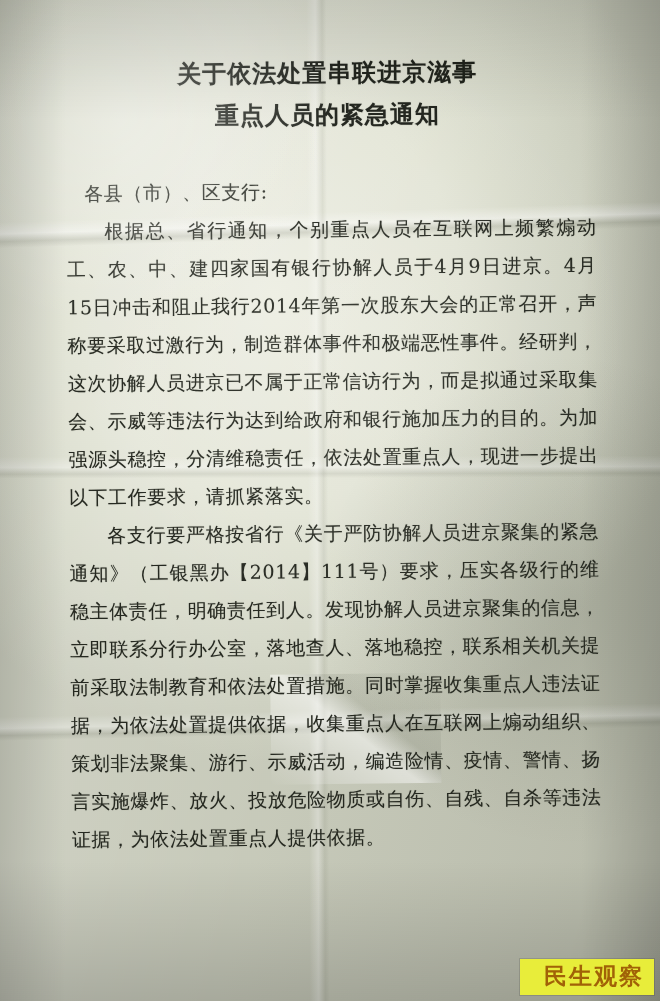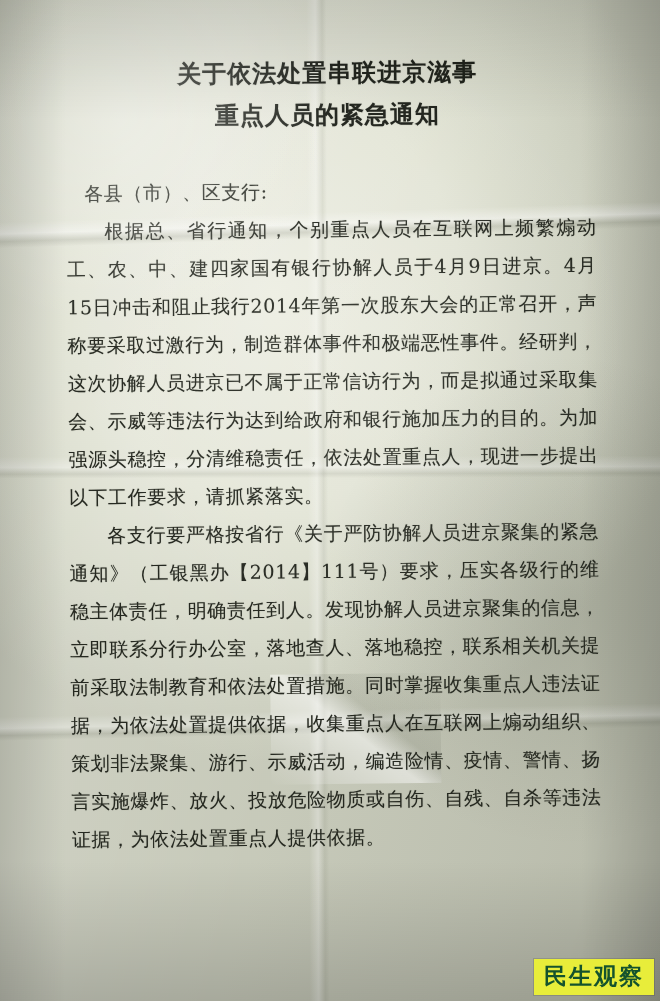--- a/index.html
+++ b/index.html
@@ -151,26 +151,26 @@
       repeating-linear-gradient(0deg, rgba(255,255,255,0.06) 0px, rgba(0,0,0,0.05) 1px, rgba(255,255,255,0.03) 2px),
       repeating-linear-gradient(90deg, rgba(255,255,255,0.05) 0px, rgba(0,0,0,0.04) 1px, rgba(255,255,255,0.02) 2px);
   }
 
   
   #watermark {
     position: absolute;
     right: 6px;
     bottom: 6px;
     background: #e8ed3a;
-    color: #14532d;
+    color: #a16207;
     font-family: "DejaVu Sans", sans-serif;
     font-weight: bold;
     font-size: 23px;
     letter-spacing: 2px;
-    padding: 6px 10px 7px 10px;
+    padding: 6px 10px 7px 24px;
     line-height: 1;
     box-shadow: 0 0 0 1px rgba(0,0,0,0.12);
   }
 </style>
 </head>
 <body>
 
 <div id="photo">
 
   <div id="sheet">

